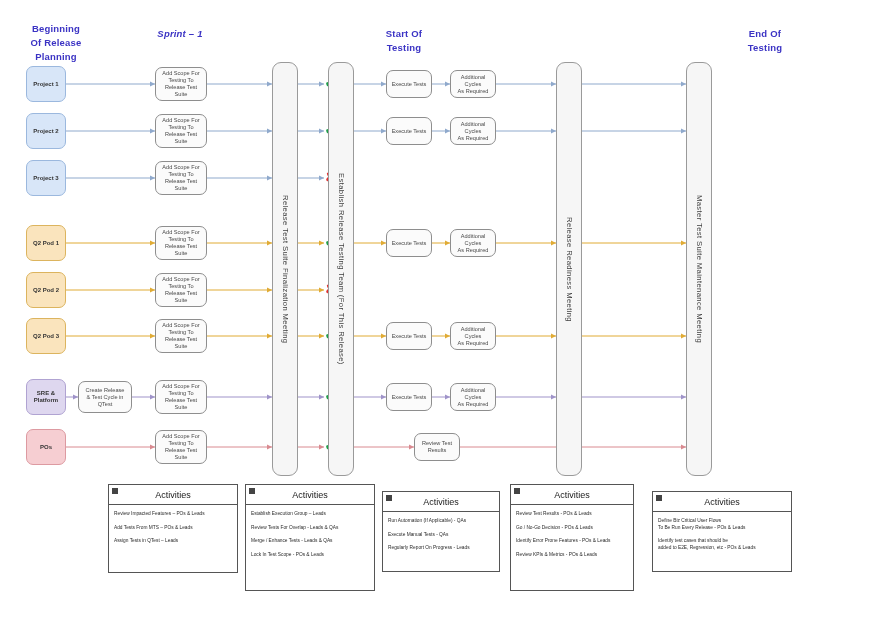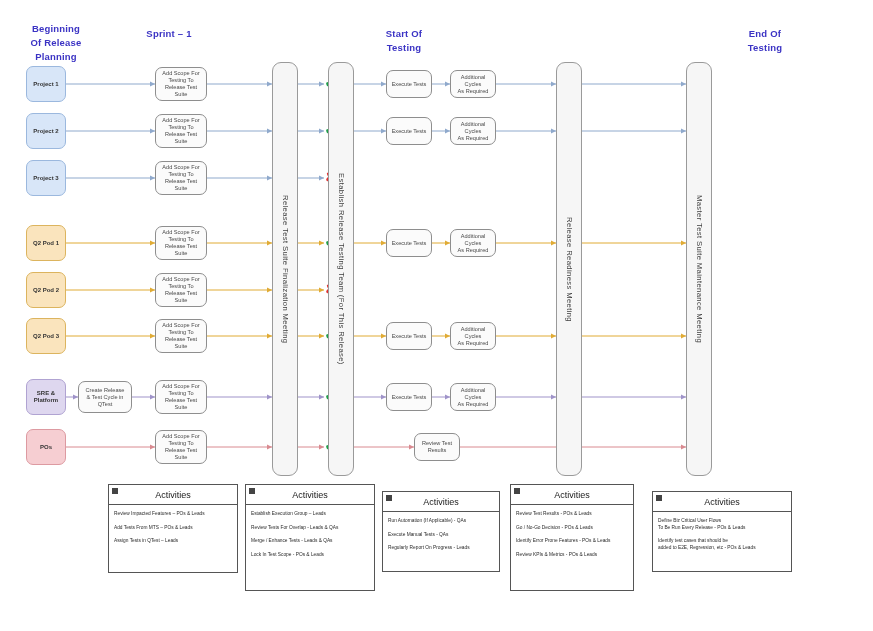--- a/index.html
+++ b/index.html
@@ -112,21 +112,21 @@
     <line x1="66" y1="447" x2="155" y2="447" stroke="#d98a90" stroke-width="1" marker-end="url(#arr3)"></line>
     <line x1="207" y1="447" x2="272" y2="447" stroke="#d98a90" stroke-width="1" marker-end="url(#arr3)"></line>
     <line x1="298" y1="447" x2="324" y2="447" stroke="#d98a90" stroke-width="1" marker-end="url(#arr3)"></line>
     <line x1="354" y1="447" x2="414" y2="447" stroke="#d98a90" stroke-width="1" marker-end="url(#arr3)"></line>
     <line x1="460" y1="447" x2="556" y2="447" stroke="#d98a90" stroke-width="1"></line>
     <line x1="582" y1="447" x2="686" y2="447" stroke="#d98a90" stroke-width="1" marker-end="url(#arr3)"></line>
   </svg>
 
 <div id="layer">
     <div class="phase" style="left: 16px; top: 22px; width: 80px;">Beginning<br>Of Release<br>Planning</div>
-    <div class="phase" style="left: 129px; top: 27px; width: 80px;">Sprint – 1</div>
+    <div class="phase" style="left: 140px; top: 27px; width: 80px; font-style: italic;">Sprint – 1</div>
     <div class="phase" style="left: 368px; top: 27px; width: 72px;">Start Of<br>Testing</div>
     <div class="phase" style="left: 724px; top: 27px; width: 82px;">End Of<br>Testing</div>
     <div class="node actor" style="left: 26px; top: 66px; width: 40px; height: 36px; background: rgb(216, 230, 248); border-color: rgb(155, 184, 222);">
       <span>Project 1</span>
     </div>
     <div class="node proc" style="left: 155px; top: 67px; width: 52px; height: 34px;">
       <span>Add Scope For<br>Testing To<br>Release Test<br>Suite</span>
     </div>
     <div class="mark ok" style="left: 325px; top: 77px;">✔</div>
     <div class="node proc" style="left: 386px; top: 70px; width: 46px; height: 28px;">

